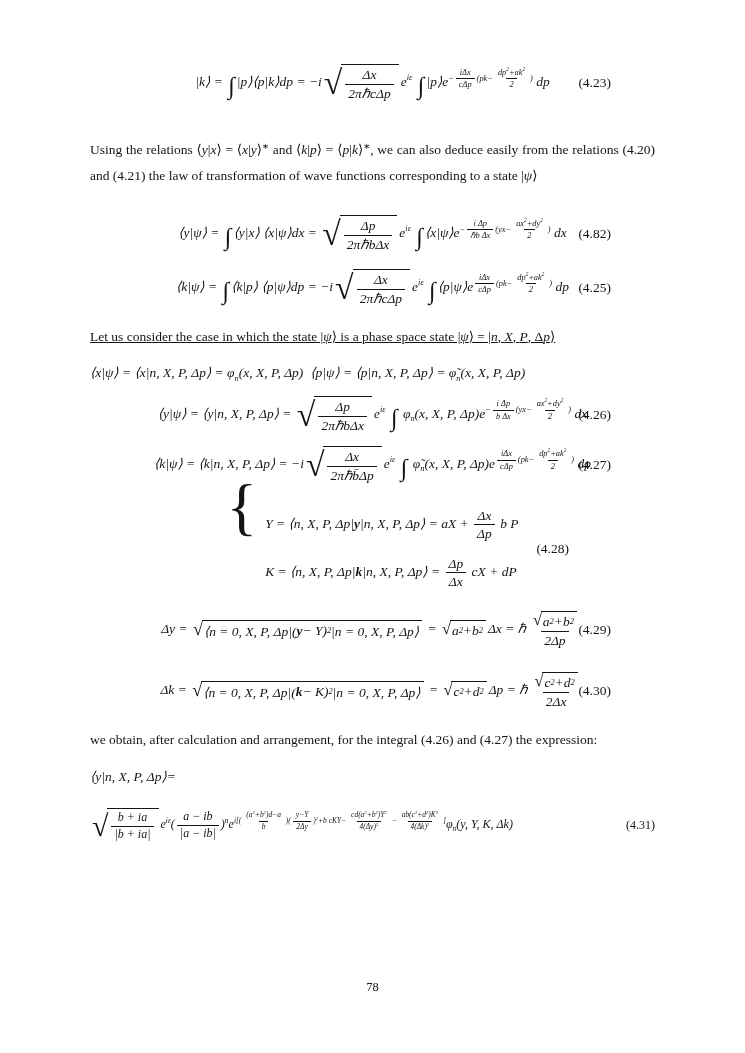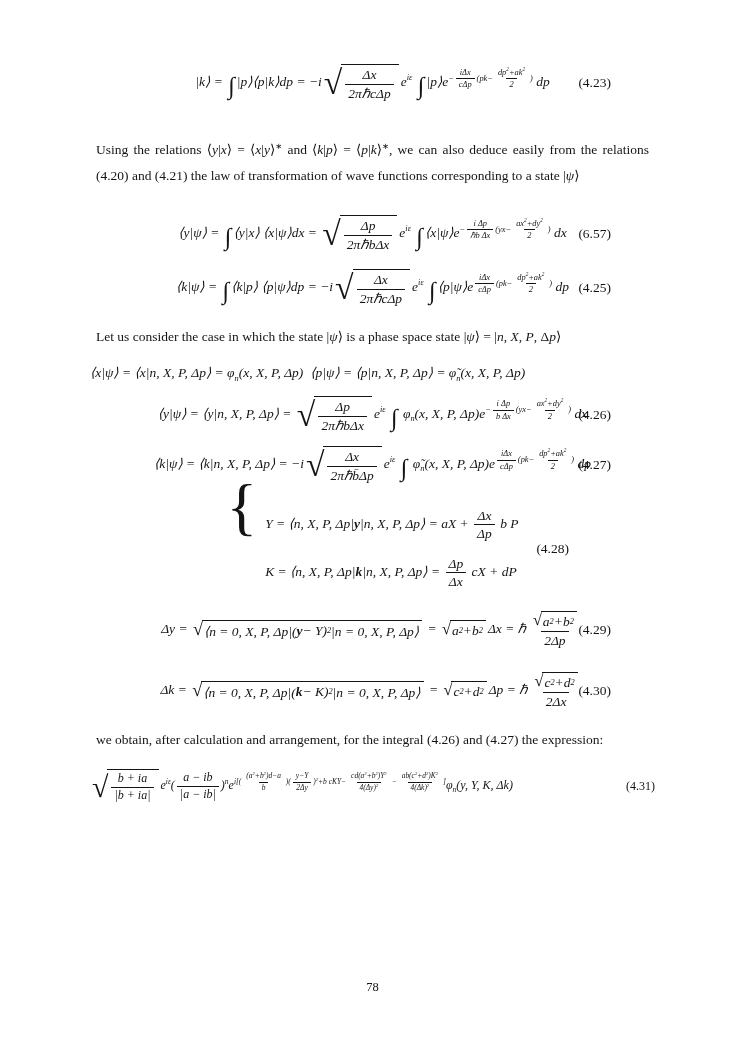--- a/index.html
+++ b/index.html
@@ -11,21 +11,21 @@
     font-family: "Liberation Serif", serif;
     position: relative;
     overflow: hidden;
   }
   .page { padding: 61px 90px 0 90px; }
 
   .body-text {
     font-size: 13.5px;
     line-height: 25.5px;
     text-align: justify;
-    margin: 6px;
+    margin: 0;
   }
 
   .eq {
     position: relative;
     display: flex;
     justify-content: center;
     align-items: center;
     font-style: italic;
     font-size: 13.5px;
     min-height: 44px;
@@ -72,21 +72,21 @@
   .eq-431 .eq-tag-inline { font-style: normal; margin-left: 6px; white-space: nowrap; }
 
   .page-number {
     position: absolute; bottom: 58px; left: 0; width: 100%;
     text-align: center; font-size: 12.5px;
   }
 
   .m-423 { margin-bottom: 32px; }
   .m-424 { margin: 24px 0 10px; }
   .m-425 { margin: 10px 0 14px; }
-  .m-p2  { margin-top: 12px; }
+  .m-p2  { margin-top: 12px; text-decoration: underline; }
   .m-st  { margin: 14px 0 12px; }
   .m-426 { margin: 10px 0 6px; }
   .m-427 { margin: 6px 0 14px; }
   .m-p4  { margin-top: 12px; }
   .m-428 { margin: 20px 0 12px; min-height: 84px; }
   .m-429 { margin: 17px 0; }
   .m-430 { margin: 8px 0 14px; }
   .m-p5  { margin-top: 10px; }
 </style>
 </head>
@@ -124,21 +124,21 @@
               <span class="d">2πℏbΔx</span>
             </span>
           </span>
         </span>e<sup>iε</sup> <span class="big">∫</span>⟨x|ψ⟩e<sup>−<span class="f">
             <span class="n">i Δp</span>
             <span class="d">ℏb Δx</span>
           </span>(yx−<span class="f">
             <span class="n">ax<sup>2</sup>+dy<sup>2</sup></span>
             <span class="d">2</span>
           </span>)</sup> dx</span>
-    <span class="eq-tag">(6.57)</span>
+    <span class="eq-tag">(4.82)</span>
   </div>
 
   <div class="eq m-425">
     <span class="eq-expr">⟨k|ψ⟩ = <span class="big">∫</span>⟨k|p⟩ ⟨p|ψ⟩dp = −i<span class="sq">
           <span class="r">√</span>
           <span class="ov">
             <span class="f">
               <span class="n">Δx</span>
               <span class="d">2πℏcΔp</span>
             </span>
@@ -243,20 +243,21 @@
               <span class="r">√</span>
               <span class="ov">c<sup>2</sup>+d<sup>2</sup></span>
             </span></span>
           <span class="d">2Δx</span>
         </span></span>
     <span class="eq-tag">(4.30)</span>
   </div>
 
   <p class="body-text m-p5">we obtain, after calculation and arrangement, for the integral (4.26) and (4.27) the expression:</p>
 
+  <div class="lead-math">⟨y|n, X, P, Δp⟩=</div>
 
   <div class="eq eq-431">
     <span class="eq-expr"><span class="sq">
           <span class="r">√</span>
           <span class="ov">
             <span class="f">
               <span class="n">b + ia</span>
               <span class="d">|b + ia|</span>
             </span>
           </span>

